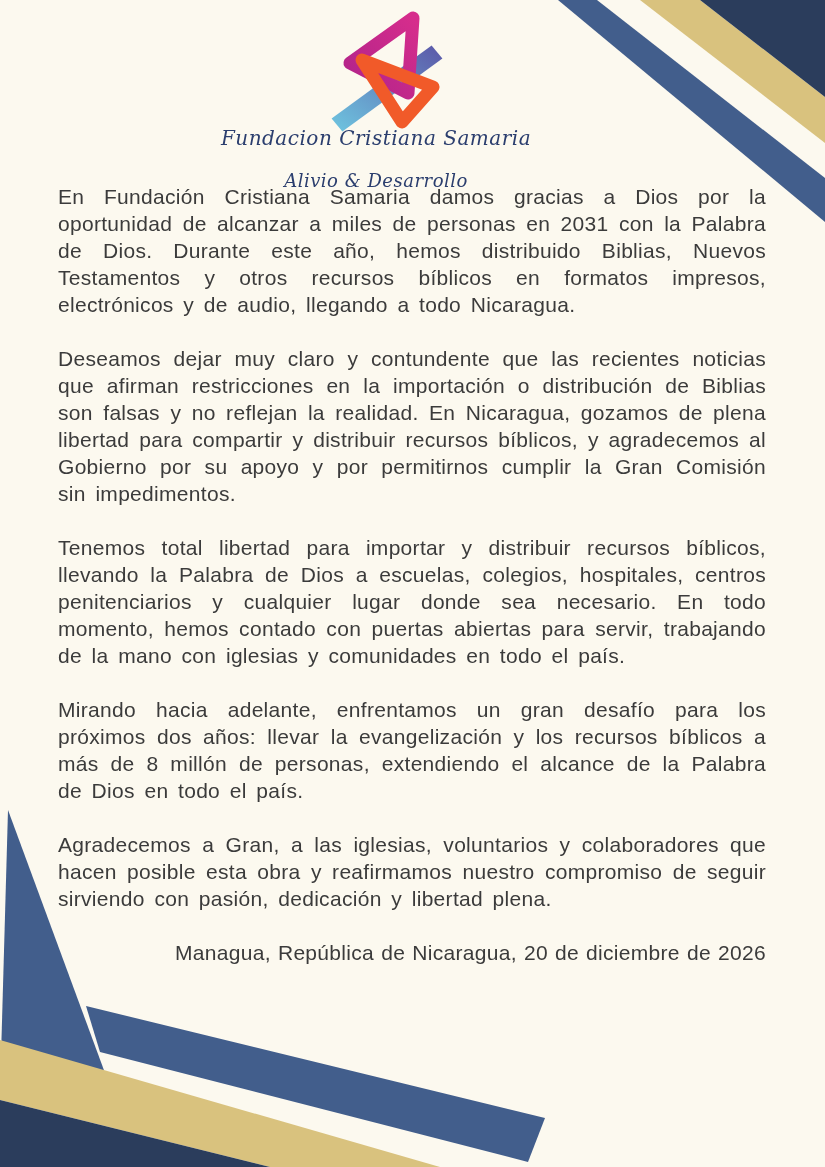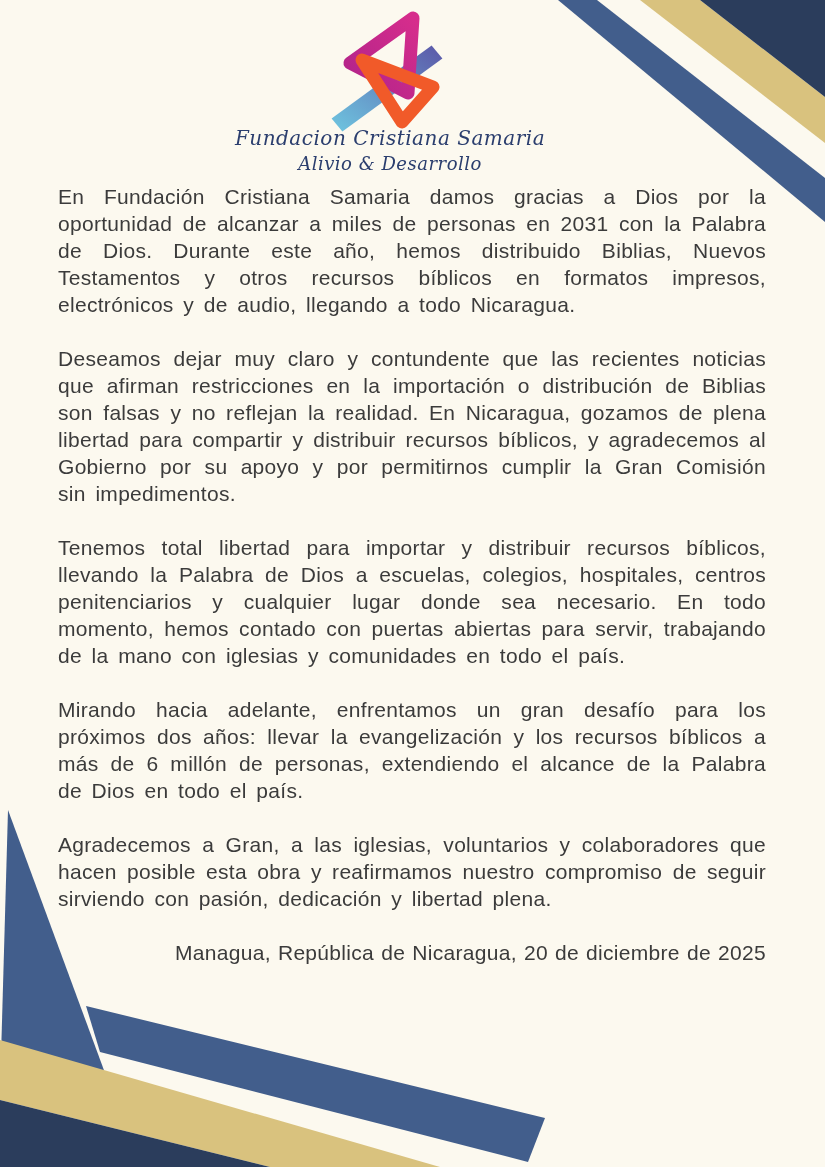--- a/index.html
+++ b/index.html
@@ -10,26 +10,26 @@
     font-family:"Liberation Sans", sans-serif;
   }
   .decor { position:absolute; left:0; top:0; width:825px; height:1167px; z-index:0; }
   .fill-gold   { fill: var(--gold, #d9c27e); }
   .fill-navy   { fill: var(--navy-dark, #2b3d5c); }
   .fill-slate  { fill: var(--slate-blue, #425e8c); }
 
   .logo-mark { position:absolute; left:330px; top:10px; z-index:2; }
 
   .logo-script {
-    position:absolute; left:218px; top:126px; width:344px; z-index:2;
+    position:absolute; left:204px; top:126px; width:344px; z-index:2;
     text-align:center; color: var(--logo-script, #2b3e6e);
     font-family:"DejaVu Serif", serif; font-style:italic;
   }
   .org-name { font-size:20px; line-height:24px; letter-spacing:0.5px; }
-  .tagline  { font-size:18px; line-height:22px; margin-top:3px; letter-spacing:0.5px; }
+  .tagline  { font-size:18px; line-height:22px; margin-top:20px; letter-spacing:0.5px; }
 
   .content {
     position:absolute; left:58px; top:183px; width:708px; z-index:1;
     color: var(--text, #3b3b3b);
     font-size:21px; line-height:27px; letter-spacing:0.3px; word-spacing:3.5px;
   }
   .content p { margin:0 0 27px 0; text-align:justify; }
   .dateline { text-align:right; margin-top:10px; word-spacing:1px; }
 </style>
 </head>
@@ -65,16 +65,16 @@
 
 <div class="logo-script">
   <div class="org-name">Fundacion Cristiana Samaria</div>
   <div class="tagline">Alivio &amp; Desarrollo</div>
 </div>
 
 <div class="content">
   <p>En Fundación Cristiana Samaria damos gracias a Dios por la oportunidad de alcanzar a miles de personas en 2031 con la Palabra de Dios. Durante este año, hemos distribuido Biblias, Nuevos Testamentos y otros recursos bíblicos en formatos impresos, electrónicos y de audio, llegando a todo Nicaragua.</p>
   <p>Deseamos dejar muy claro y contundente que las recientes noticias que afirman restricciones en la importación o distribución de Biblias son falsas y no reflejan la realidad. En Nicaragua, gozamos de plena libertad para compartir y distribuir recursos bíblicos, y agradecemos al Gobierno por su apoyo y por permitirnos cumplir la Gran Comisión sin impedimentos.</p>
   <p>Tenemos total libertad para importar y distribuir recursos bíblicos, llevando la Palabra de Dios a escuelas, colegios, hospitales, centros penitenciarios y cualquier lugar donde sea necesario. En todo momento, hemos contado con puertas abiertas para servir, trabajando de la mano con iglesias y comunidades en todo el país.</p>
-  <p>Mirando hacia adelante, enfrentamos un gran desafío para los próximos dos años: llevar la evangelización y los recursos bíblicos a más de 6 millón de personas, extendiendo el alcance de la Palabra de Dios en todo el país.</p>
+  <p>Mirando hacia adelante, enfrentamos un gran desafío para los próximos dos años: llevar la evangelización y los recursos bíblicos a más de 8 millón de personas, extendiendo el alcance de la Palabra de Dios en todo el país.</p>
   <p>Agradecemos a Gran, a las iglesias, voluntarios y colaboradores que hacen posible esta obra y reafirmamos nuestro compromiso de seguir sirviendo con pasión, dedicación y libertad plena.</p>
-  <div class="dateline">Managua, República de Nicaragua, 20 de diciembre de 2025</div>
+  <div class="dateline">Managua, República de Nicaragua, 20 de diciembre de 2026</div>
 </div>
 
 </body></html>

